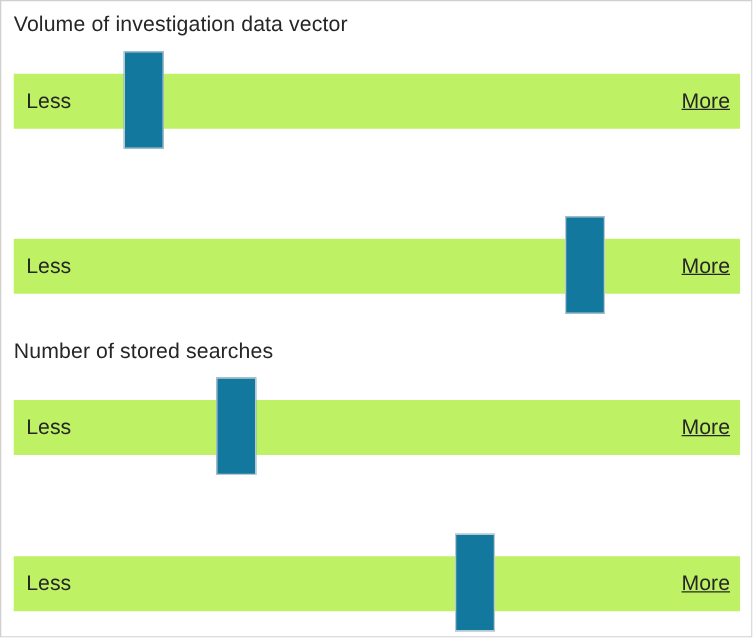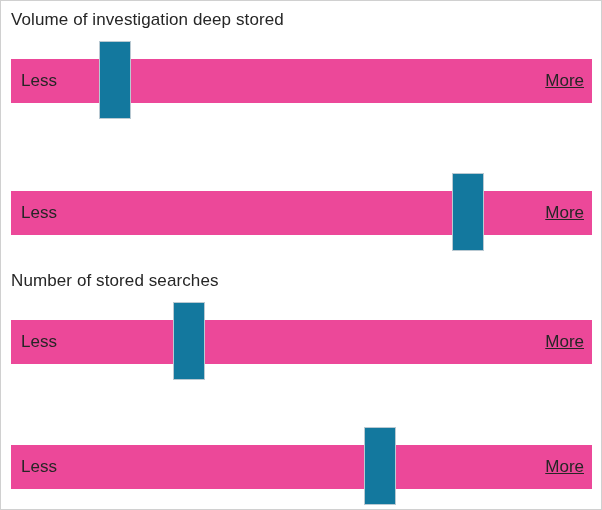--- a/index.html
+++ b/index.html
@@ -32,21 +32,21 @@
     line-height: 22px;
     color: #262626;
     white-space: nowrap;
     letter-spacing: 0.1px;
   }
   .track {
     position: absolute;
     left: 10px;
     width: 581px;
     height: 44px;
-    background: #ec4899;
+    background: #bef264;
   }
   .track-label {
     position: absolute;
     top: 0;
     height: 44px;
     line-height: 44px;
     font-size: 17px;
     color: #262626;
   }
   .track-label.less { left: 10px; }
@@ -58,21 +58,21 @@
     border: 1px solid #b9c9d2;
     box-sizing: border-box;
   }
 </style>
 </head>
 <body>
 
 <div id="page">
 
   <div class="slider-row" style="top:8px;height:120px;">
-    <div class="row-label">Volume of investigation deep stored</div>
+    <div class="row-label">Volume of investigation data vector</div>
     <div class="track" style="top:50px;">
       <span class="track-label less">Less</span>
       <span class="track-label more">More</span>
     </div>
     <div class="marker" style="left:98px;top:32px;height:78px;"></div>
   </div>
 
   <div class="slider-row" style="top:140px;height:120px;">
     <div class="track" style="top:50px;">
       <span class="track-label less">Less</span>

